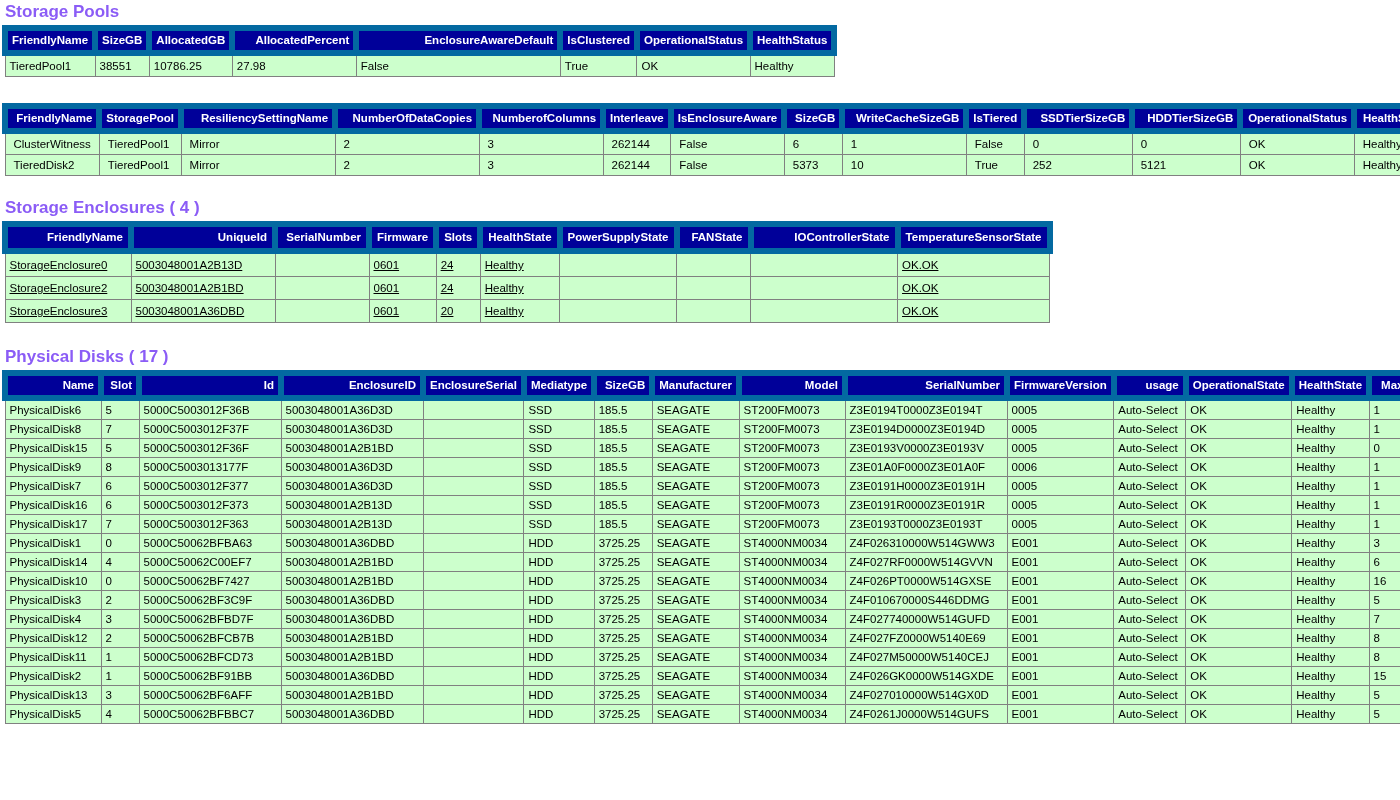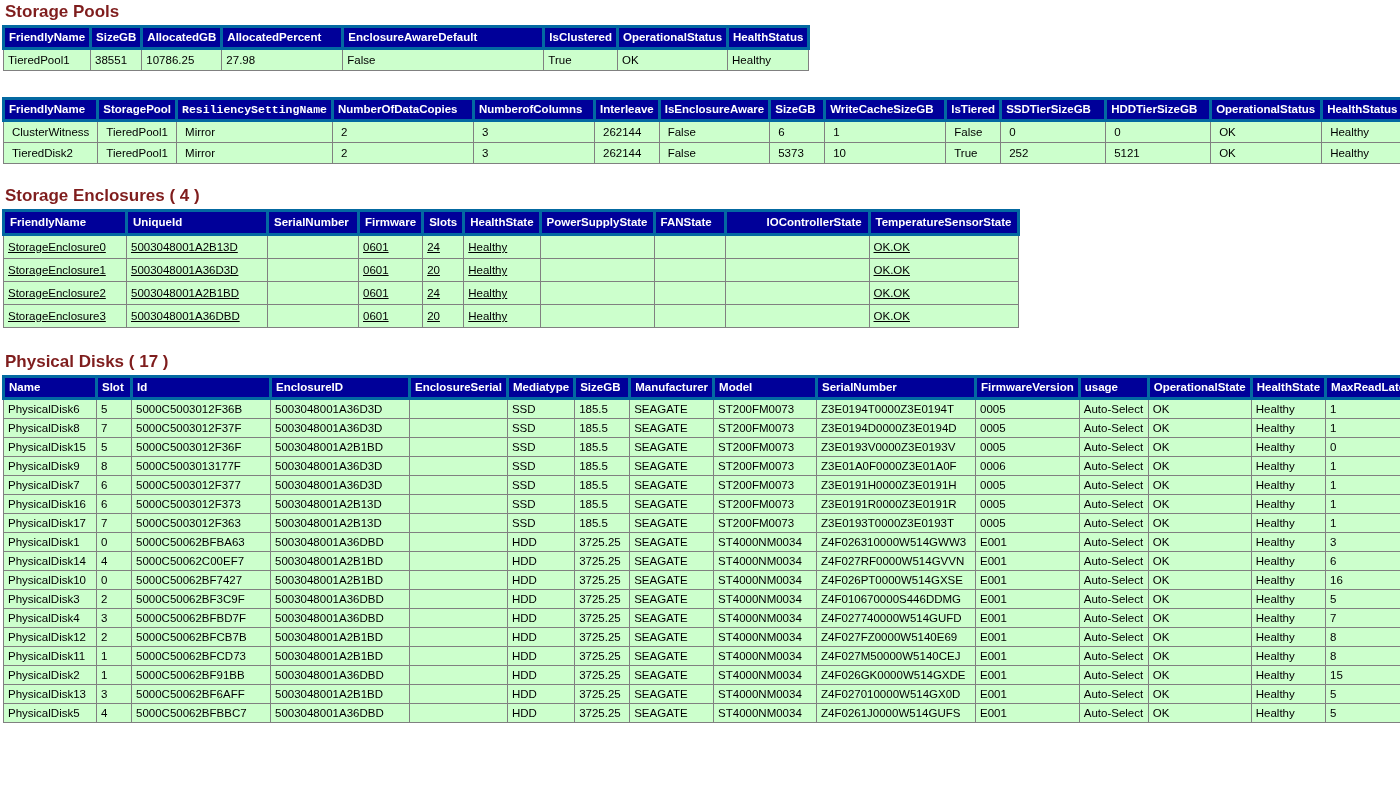--- a/index.html
+++ b/index.html
@@ -18,43 +18,43 @@
   .page {
     padding: 2px 0 0 2px;
   }
   h2.section-title {
     font-family: "Liberation Sans", sans-serif;
     font-size: 17px;
     font-weight: bold;
     margin: 0 0 3px 3px;
     padding: 0;
     letter-spacing: 0px;
-    color: #7f1d1d;
+    color: #8b5cf6;
   }
   .section {
     margin-bottom: 18px;
   }
   .section.sect-pools   { margin-top: 0px;  margin-bottom: 26px; }
   .section.sect-vdisks  { margin-bottom: 22px; }
   .section.sect-encl    { margin-bottom: 24px; }
   .section.sect-pdisks  { margin-bottom: 0px; }
 
   table.grid {
     border-collapse: collapse;
     border-spacing: 0;
     font-size: 11.5px;
     background: #ffffff;
     table-layout: auto;
   }
   table.grid th {
     background: #000099;
     color: #ffffff;
     font-weight: bold;
-    text-align: left;
-    border: 3px solid #0369a1;
+    text-align: right;
+    border: 6px solid #0369a1;
     padding: 3px 4px;
     white-space: nowrap;
     font-size: 11.5px;
     line-height: 13px;
   }
   table.grid td {
     background: #ccffcc;
     color: #000000;
     text-align: left;
     border: 1px solid #808080;
@@ -75,21 +75,21 @@
   table.pools td  { padding: 3px 4px; }
 
   
   table.pools th.c-friendly { min-width: 76px; }
   table.pools th.c-enclaware { min-width: 190px; }
   table.pools th.c-isclustered { min-width: 60px; }
   table.pools th.c-opstatus { min-width: 92px; }
   table.pools th.c-health { min-width: 70px; }
   table.pools th.c-allocpct { min-width: 110px; }
 
-  table.vdisks th.c-resiliency { min-width: 140px; font-family: Liberation Mono, monospace; }
+  table.vdisks th.c-resiliency { min-width: 140px; }
   table.vdisks th.c-ndc { min-width: 130px; }
   table.vdisks th.c-ncol { min-width: 110px; }
   table.vdisks th.c-health { min-width: 72px; }
   table.vdisks th.c-opstatus { min-width: 100px; }
   table.vdisks th.c-sizegb { min-width: 44px; }
   table.vdisks th.c-wcache { min-width: 110px; }
   table.vdisks th.c-ssdtier { min-width: 94px; }
   table.vdisks th.c-hddtier { min-width: 94px; }
 
   table.encl th.c-friendly { min-width: 110px; }
@@ -232,32 +232,20 @@
             <td class="empty">&nbsp;</td>
             <td>0601</td>
             <td>24</td>
             <td>Healthy</td>
             <td class="empty">&nbsp;</td>
             <td class="empty">&nbsp;</td>
             <td class="empty">&nbsp;</td>
             <td>OK.OK</td>
           </tr>
           <tr>
-            <td>StorageEnclosure1</td>
-            <td>5003048001A36D3D</td>
-            <td class="empty">&nbsp;</td>
-            <td>0601</td>
-            <td>20</td>
-            <td>Healthy</td>
-            <td class="empty">&nbsp;</td>
-            <td class="empty">&nbsp;</td>
-            <td class="empty">&nbsp;</td>
-            <td>OK.OK</td>
-          </tr>
-          <tr>
             <td>StorageEnclosure2</td>
             <td>5003048001A2B1BD</td>
             <td class="empty">&nbsp;</td>
             <td>0601</td>
             <td>24</td>
             <td>Healthy</td>
             <td class="empty">&nbsp;</td>
             <td class="empty">&nbsp;</td>
             <td class="empty">&nbsp;</td>
             <td>OK.OK</td>

